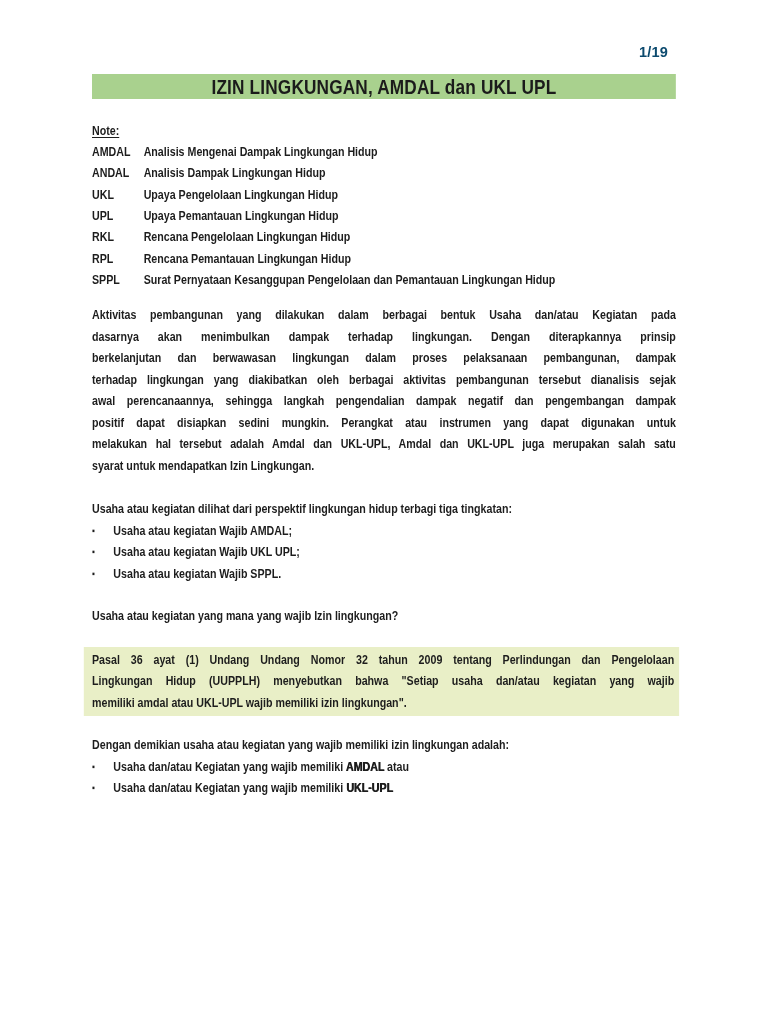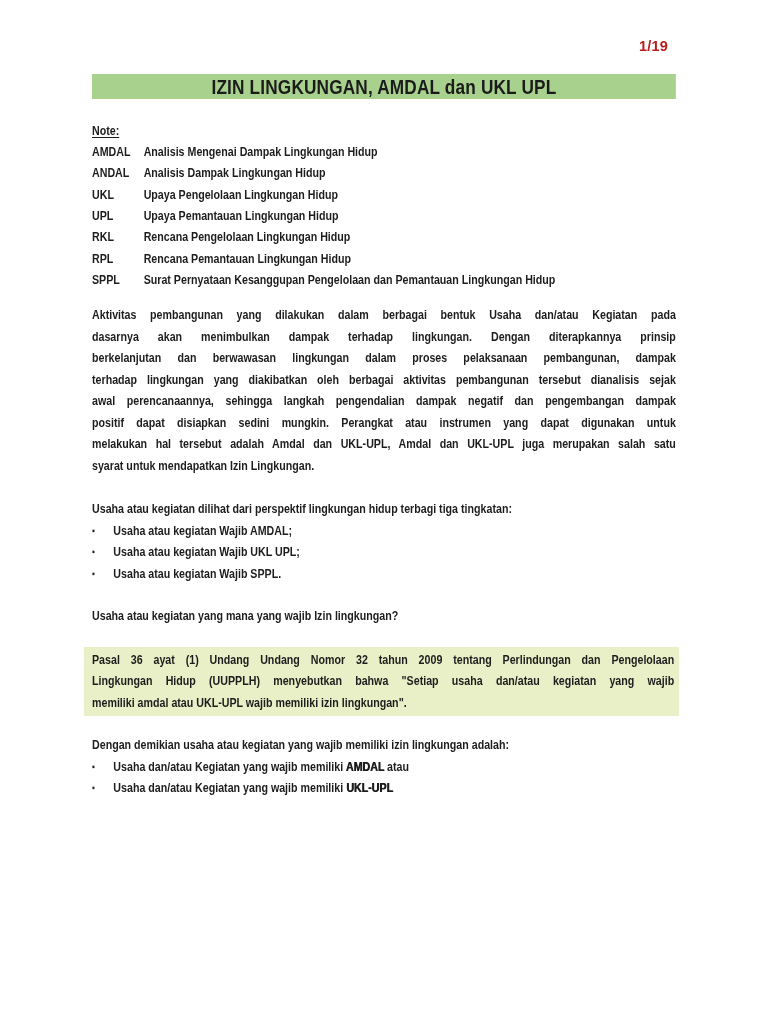--- a/index.html
+++ b/index.html
@@ -2,22 +2,22 @@
 <html><head>
 <meta charset="utf-8">
 <style>
   html,body{margin:0;padding:0;}
   body{
     width:768px;height:1024px;background:#ffffff;position:relative;
     font-family:"Liberation Sans",sans-serif;font-weight:bold;color:#1d1d1d;
     overflow:hidden;
   }
   .page-number{
-    position:absolute;top:38px;right:100px;
-    font-size:14.5px;color:#b91c1c;letter-spacing:.2px;
+    position:absolute;top:44px;right:100px;
+    font-size:14.5px;color:#0c4a6e;letter-spacing:.2px;
   }
   .content{
     position:absolute;left:92px;top:74px;width:712px;
     transform:scaleX(0.82);transform-origin:top left;
     font-size:13px;
   }
   .title-bar{
     background:#a9d18e;height:25px;line-height:25px;text-align:center;
     font-size:21px;color:#1b1b1b;letter-spacing:.2px;
   }

